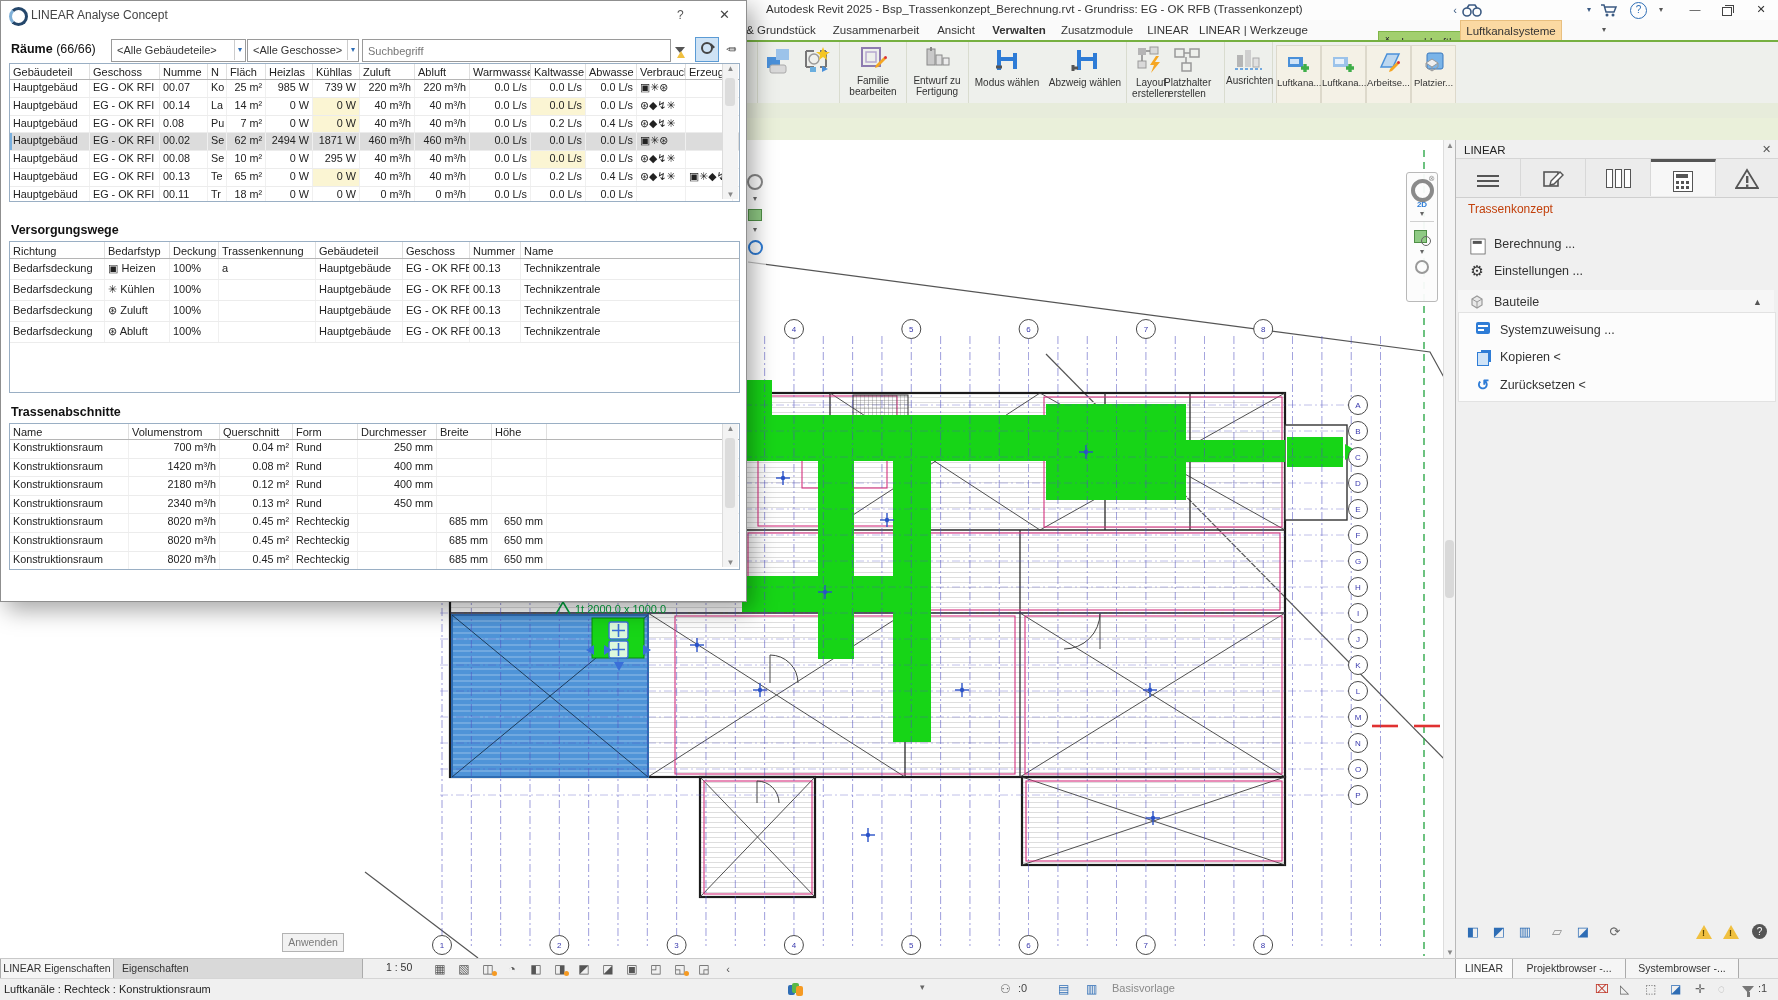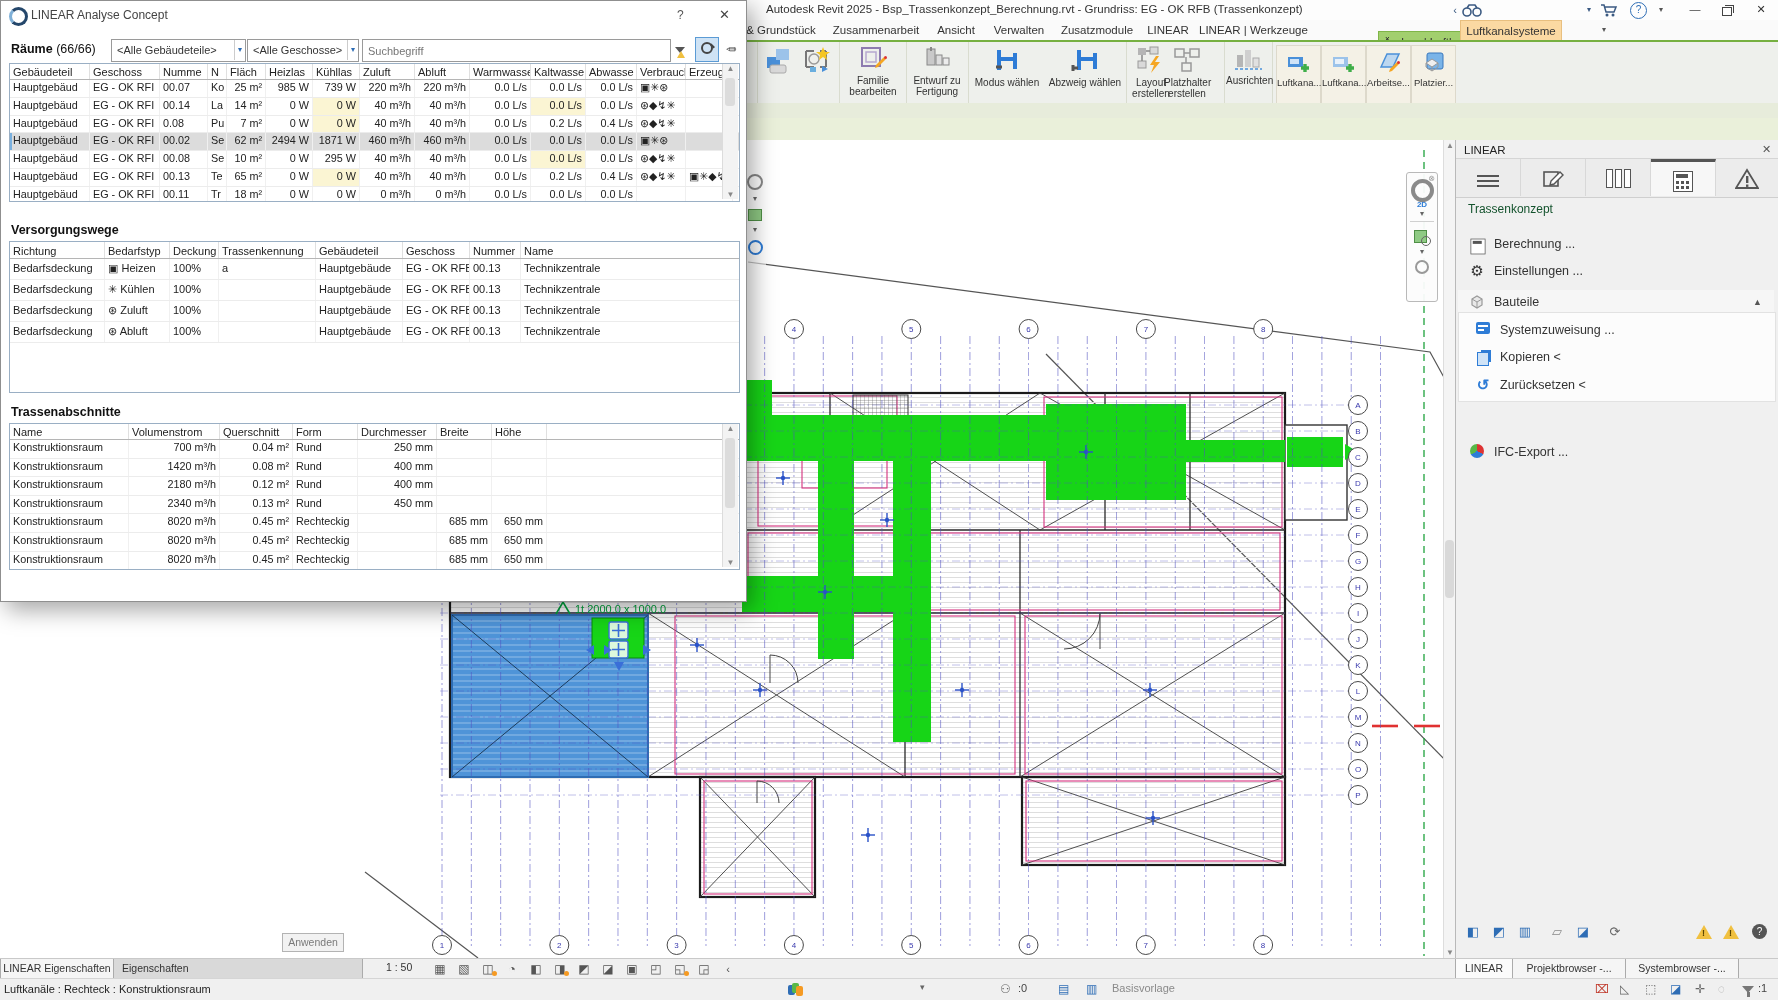--- a/index.html
+++ b/index.html
@@ -69,21 +69,21 @@
   #rp-tabs{left:0;top:18px;width:323px;height:38px;background:#ececec;border-top:1px solid #d5d5d5;border-bottom:1px solid #cfcfcf;}
   .rp-tab{position:absolute;top:0;width:64px;height:37px;border-right:1px solid #d8d8d8;text-align:center;}
   .rp-tab.active{background:#f7f7f7;border-top:3px solid #555;height:34px;}
   .hbars{display:inline-block;margin-top:13px;width:22px;}
   .hbars i{display:block;height:2.5px;background:#555;margin:2.5px 0;}
   .books{display:inline-block;margin-top:10px;}
   .books i{display:inline-block;width:5px;height:17px;border:1.5px solid #555;margin:0 1px;background:#fff;}
   .calcic{display:inline-block;margin-top:9px;width:18px;height:19px;border:1.6px solid #555;background:#fff;position:relative;}
   .calcic b{position:absolute;left:2px;top:2px;width:12px;height:4px;background:#555;}
   .calcic s{position:absolute;width:3px;height:3px;background:#555;text-decoration:none;}
-  #rp-section{left:12px;top:62px;font-size:12px;color:#14532d;}
+  #rp-section{left:12px;top:62px;font-size:12px;color:#c2410c;}
   .rp-item{position:absolute;left:4px;width:312px;height:24px;font-size:12.5px;color:#333;line-height:24px;}
   .rp-item .lab{position:absolute;left:34px;top:0;}
   .rp-item .iw{position:absolute;left:8px;top:4px;width:18px;height:16px;text-align:center;line-height:16px;}
   #rp-groupbg{left:2px;top:172px;width:316px;height:88px;background:#fcfcfc;border:1px solid #e2e2e2;}
   #rp-bauteile-bg{left:2px;top:150px;width:316px;height:23px;background:#f6f6f6;}
   .exp-arrow{position:absolute;right:10px;top:0;font-size:9px;color:#555;}
   .blueic{display:inline-block;width:14px;height:12px;background:#2e7cd6;border-radius:2px;position:relative;}
   .blueic i{position:absolute;left:2px;top:3px;width:10px;height:2px;background:#fff;}
   .copyic{display:inline-block;width:10px;height:12px;border:1.6px solid #2e7cd6;background:#cfe3f7;box-shadow:3px -3px 0 -1px #2e7cd6;margin-top:3px;}
   .ifcic{display:inline-block;width:14px;height:14px;border-radius:50%;background:conic-gradient(#d33 0 33%,#2e7cd6 33% 66%,#58b847 66% 100%);}
@@ -175,21 +175,21 @@
     <div class="abs wbtn" style="left:1714px;">
         <span id="restore-box" class="abs" style="left:8px;"></span>
       </div>
     <div class="abs wbtn" style="left:1748px;" id="tb-close">✕</div>
   </div>
 
   <div id="tabrow" class="abs">
     <span class="rtab" style="left:741px;width:80px;">&amp; Grundstück</span>
     <span class="rtab" style="left:829px;width:94px;">Zusammenarbeit</span>
     <span class="rtab" style="left:931px;width:50px;">Ansicht</span>
-    <span class="rtab" style="left:989px;width:60px;">Verwalten</span>
+    <span class="rtab" style="left:989px;width:60px;font-weight:bold;">Verwalten</span>
     <span class="rtab" style="left:1057px;width:80px;">Zusatzmodule</span>
     <span class="rtab" style="left:1145px;width:46px;">LINEAR</span>
     <span class="rtab" style="left:1199px;width:104px;">LINEAR | Werkzeuge</span>
     <span class="rtab ctx" style="left:1378px;width:146px;margin-top:11px;">Ändern | Luftkanalformteile</span>
     <span class="rtab tool" style="left:1460px;width:100px;">Luftkanalsysteme</span>
     <span class="rtab" style="left:1592px;width:24px;font-size:8px;color:#555;">▾</span>
   </div>
   <div id="tab-underline" class="abs"></div>
 
   <div id="ribbon" class="abs">
@@ -683,24 +683,20 @@
       <span class="lab">Systemzuweisung ...</span>
     </div>
     <div class="rp-item" style="top:205px;left:10px;">
       <span class="iw"><span class="copyic"></span></span>
       <span class="lab">Kopieren &lt;</span>
     </div>
     <div class="rp-item" style="top:233px;left:10px;">
       <span class="iw" style="color:#2e7cd6;font-size:15px;font-weight:bold;">↺</span>
       <span class="lab">Zurücksetzen &lt;</span>
     </div>
-    <div class="rp-item" style="top:300px;">
-      <span class="iw"><span class="ifcic"></span></span>
-      <span class="lab">IFC-Export ...</span>
-    </div>
     <div id="rp-bottom-icons" class="abs">
       <span class="rbi" style="left:8px;">◧</span>
       <span class="rbi" style="left:34px;">◩</span>
       <span class="rbi" style="left:60px;">▥</span>
       <span class="rbi" style="left:92px;color:#8a8a8a;">▱</span>
       <span class="rbi" style="left:118px;">◪</span>
       <span class="rbi" style="left:150px;color:#666;">⟳</span>
       <span class="warn" style="left:240px;">
           <b>!</b>
         </span>

